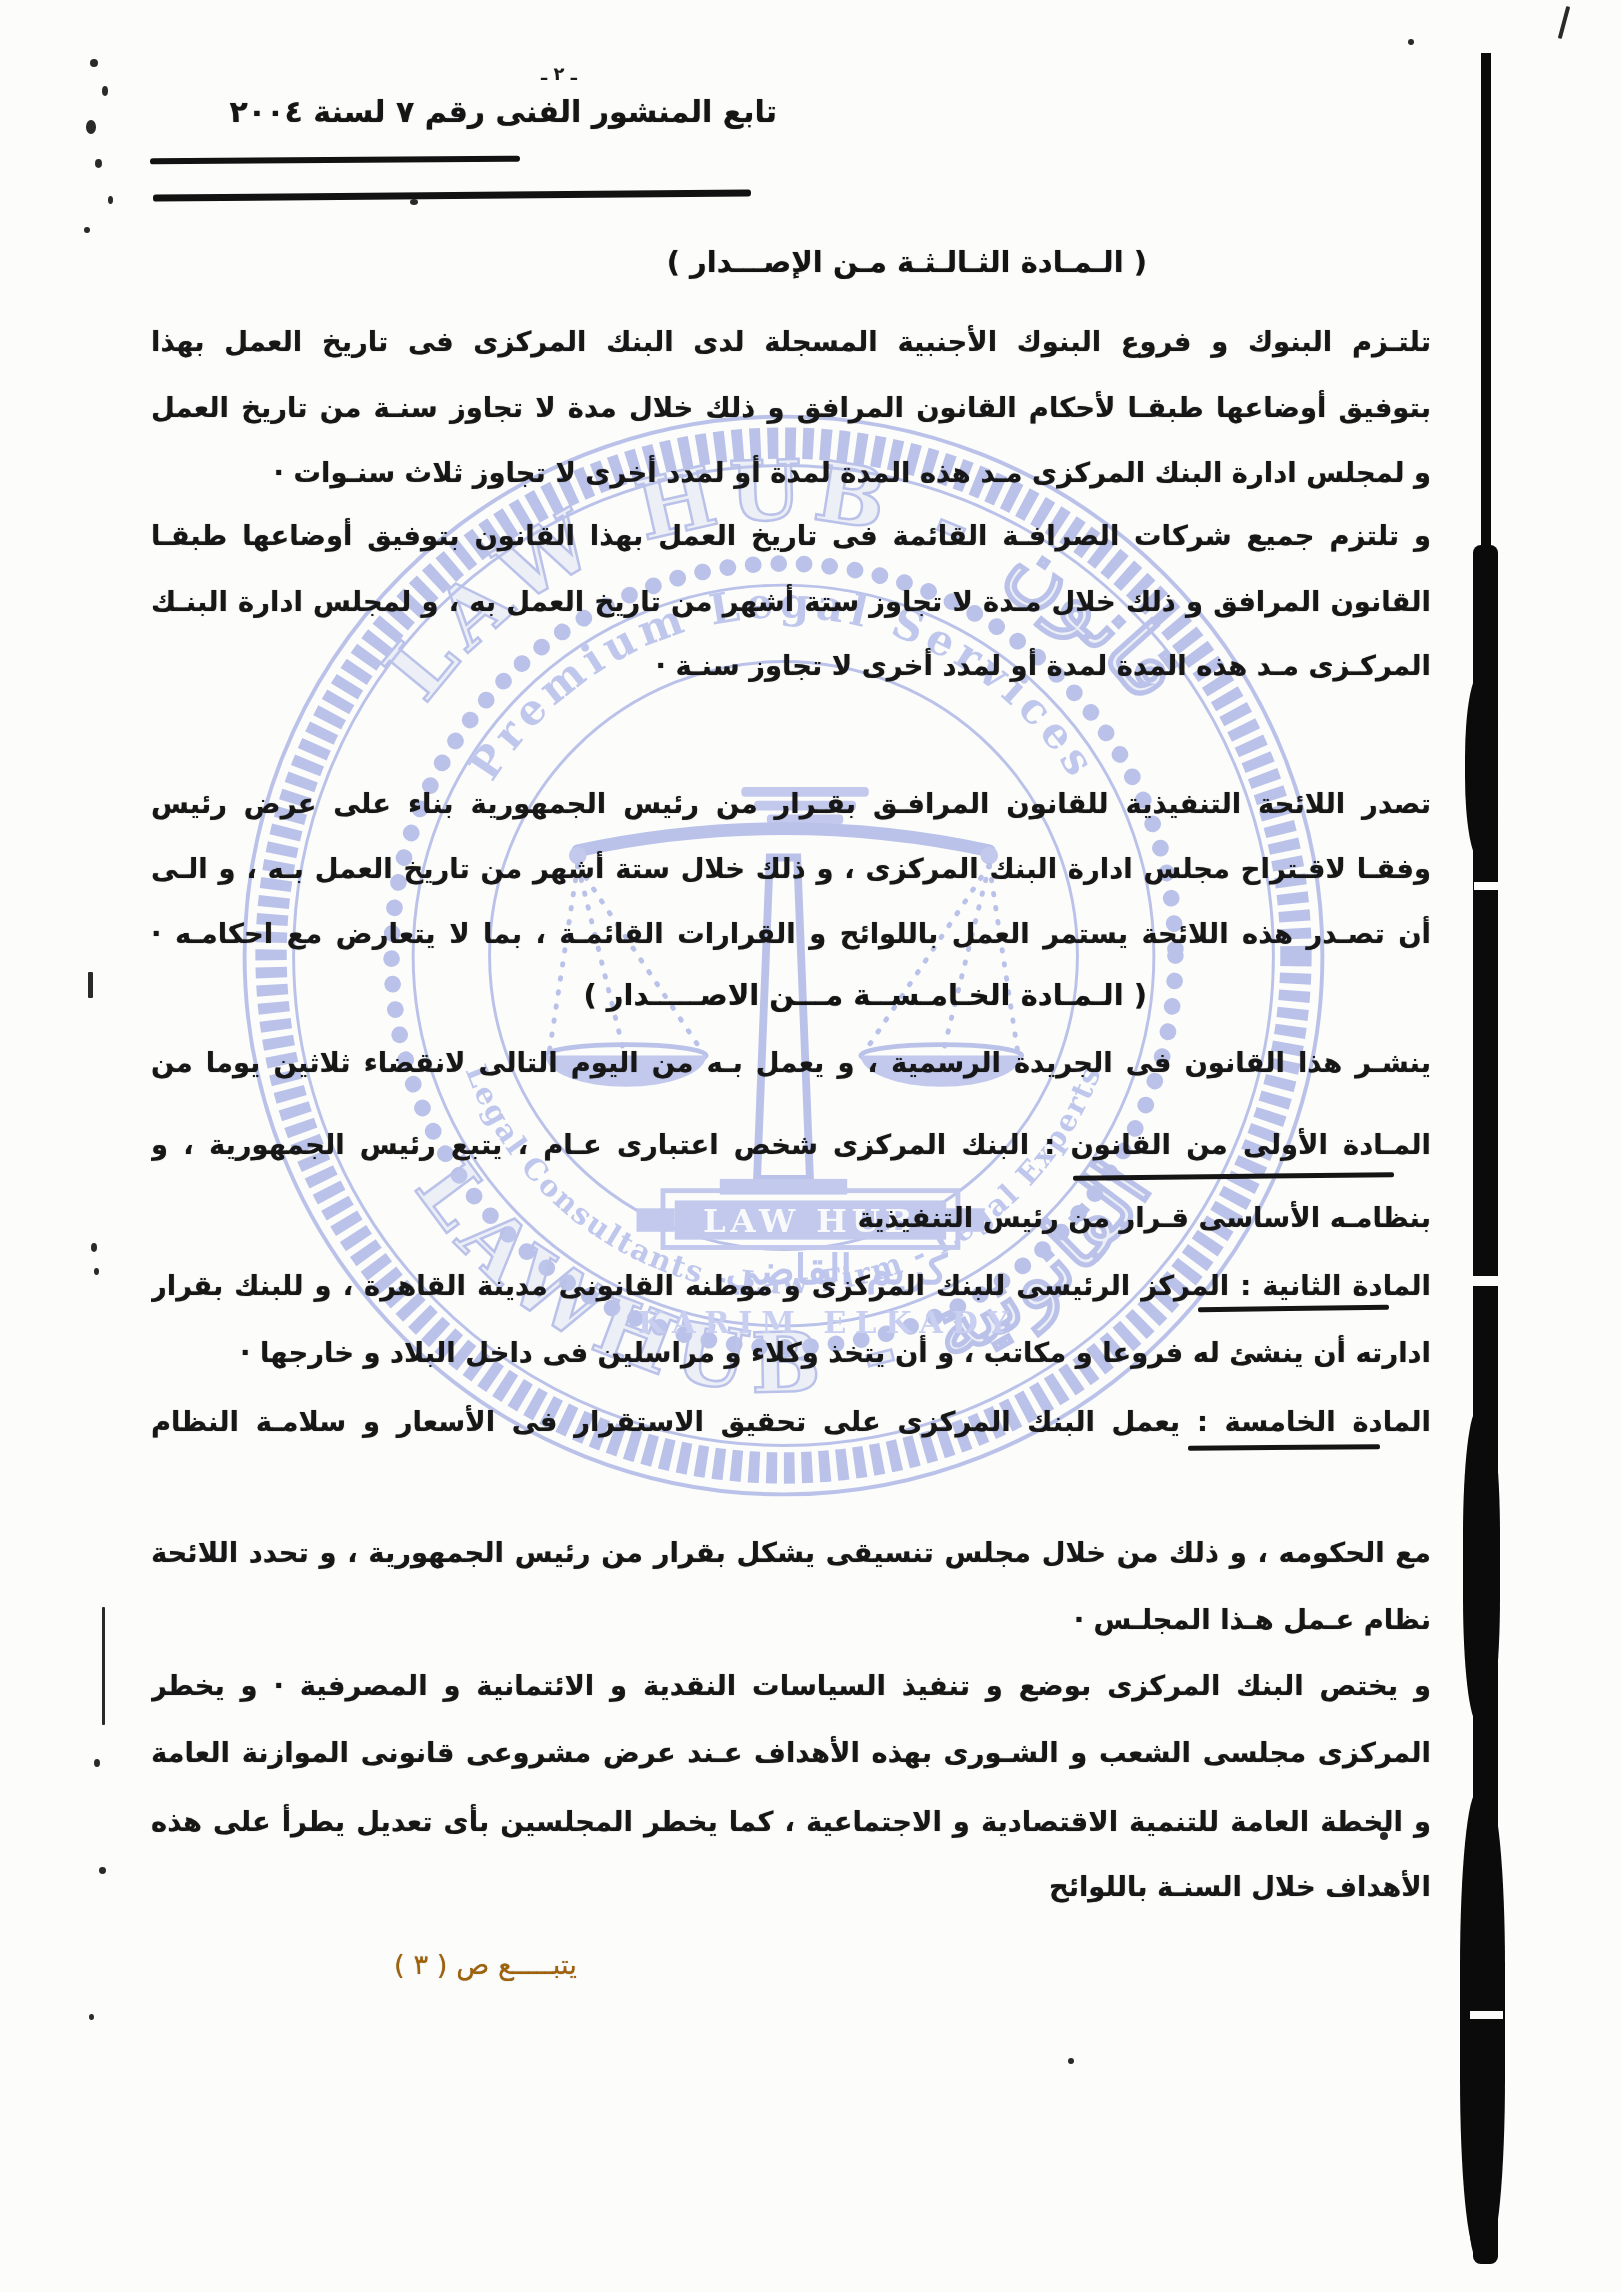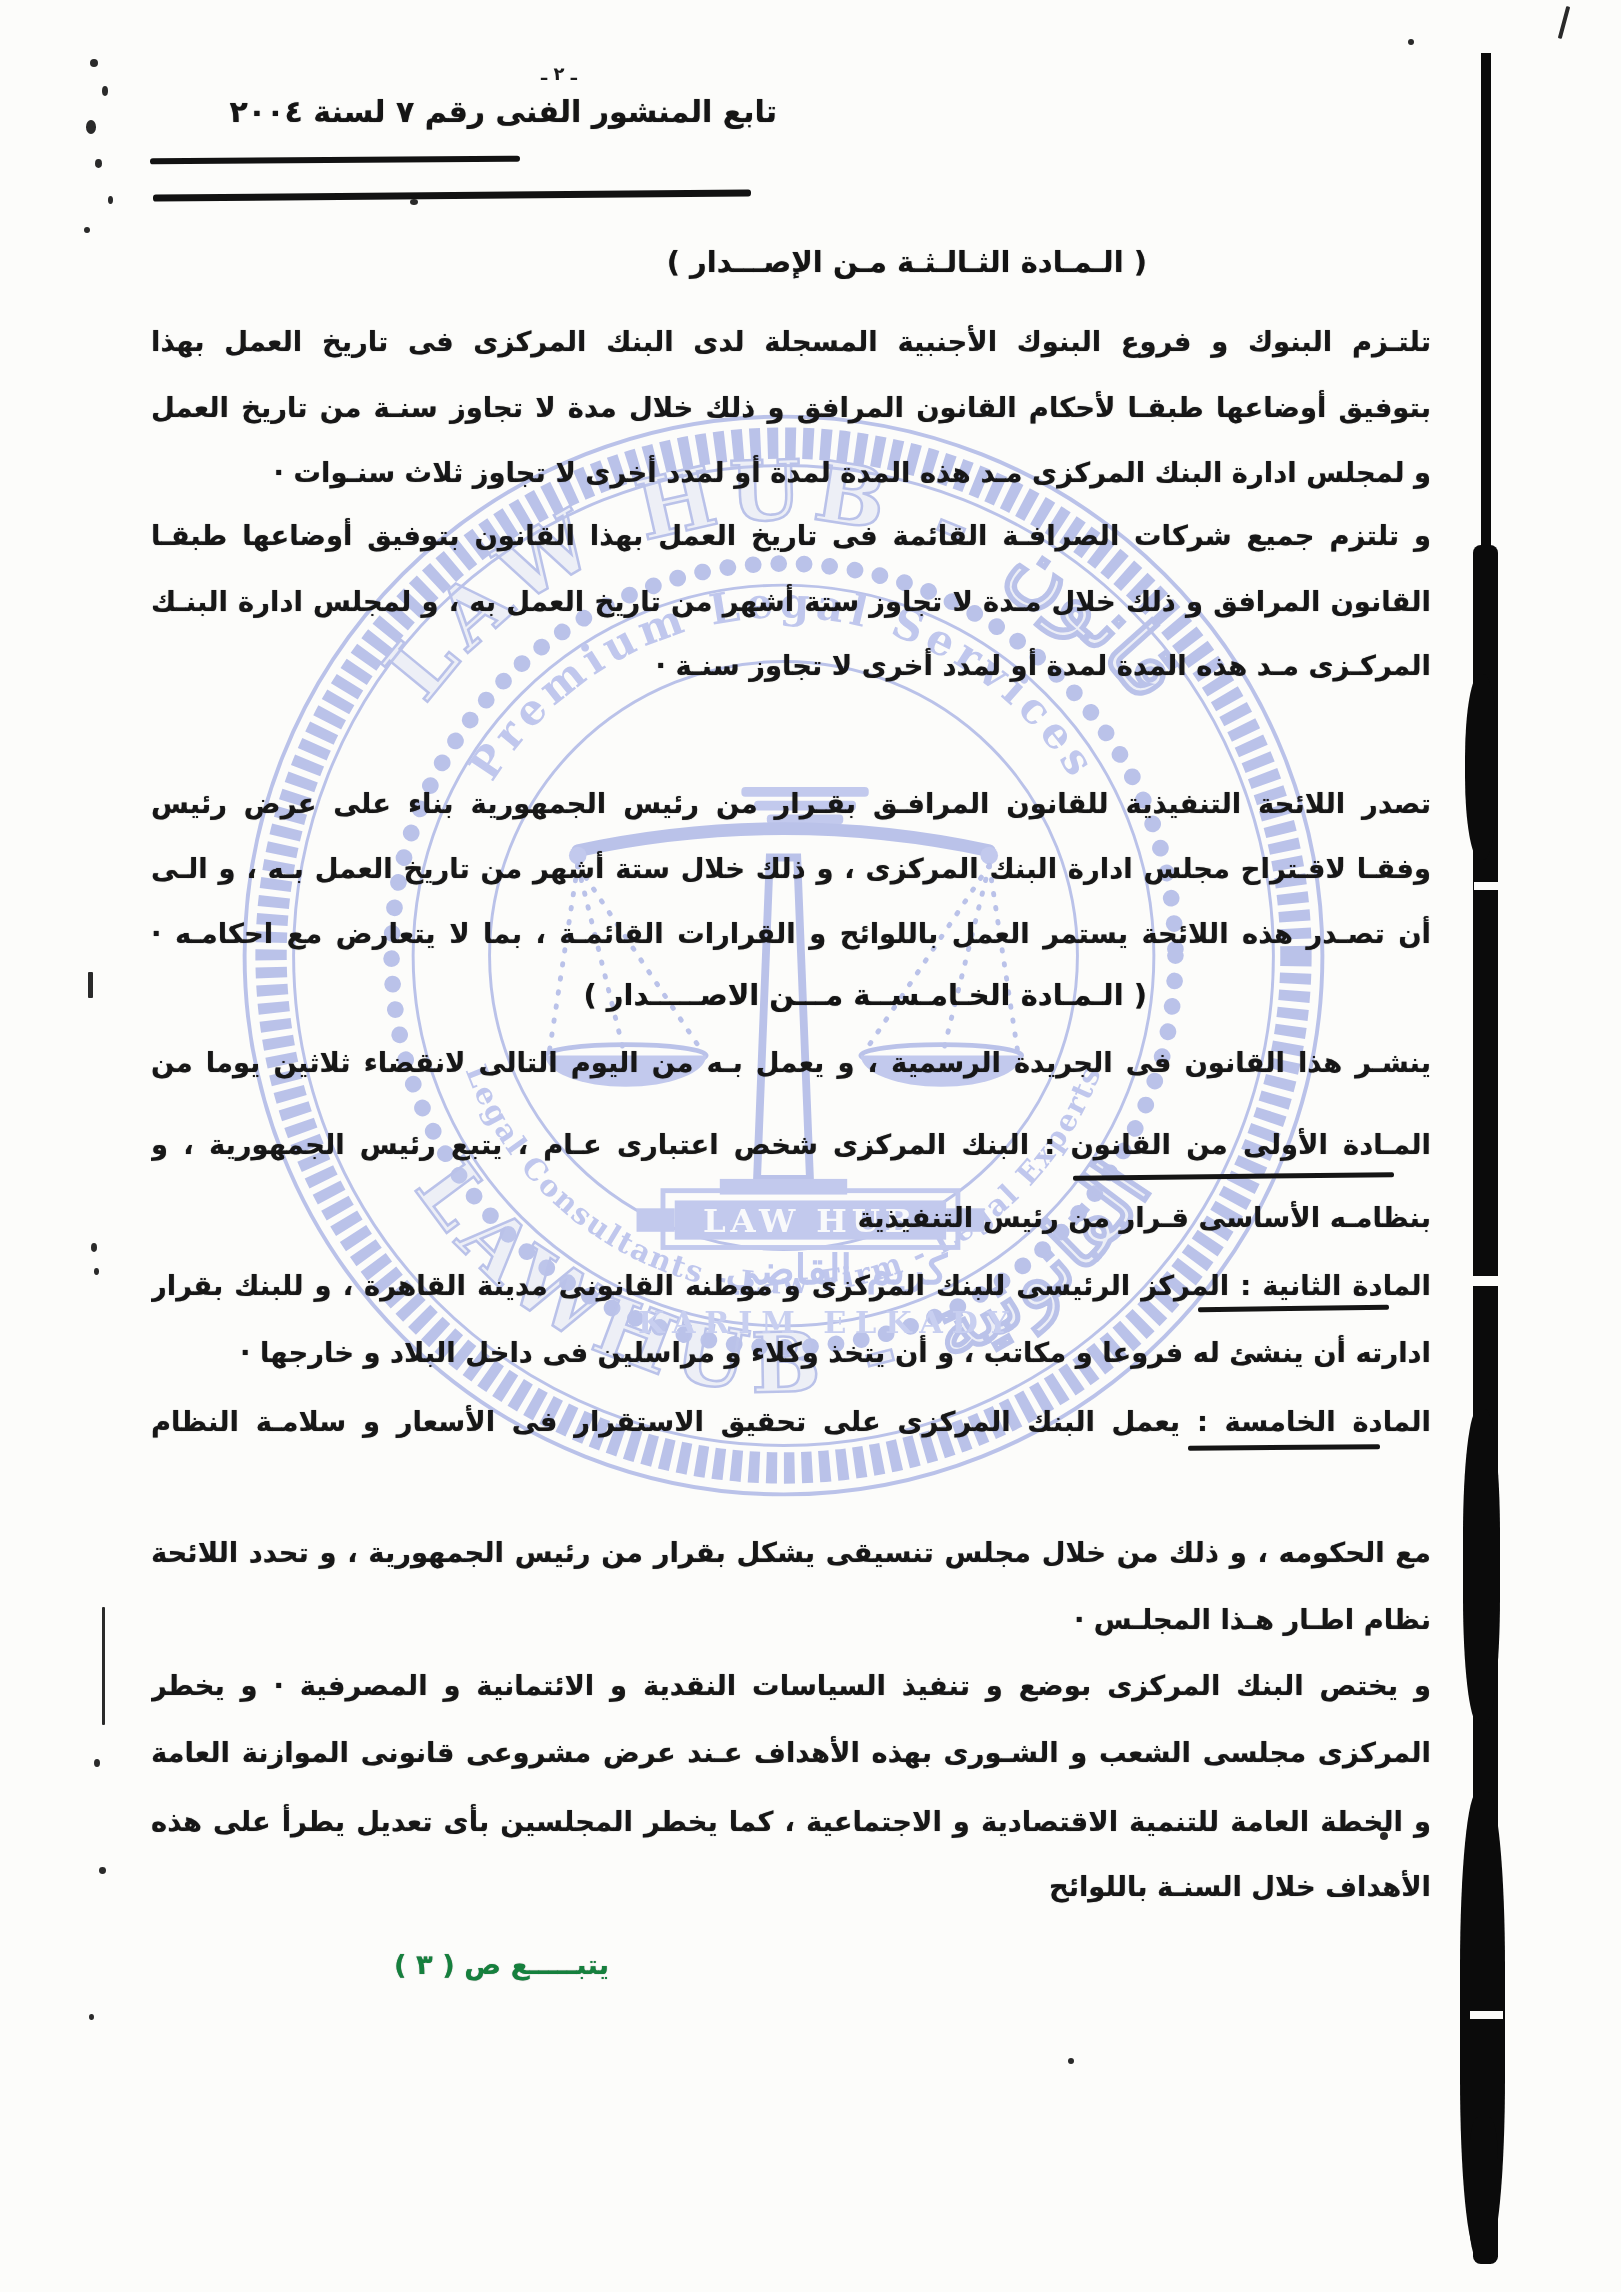--- a/index.html
+++ b/index.html
@@ -24,21 +24,21 @@
   }
   .hdr-title{
     position:absolute;direction:rtl;unicode-bidi:embed;white-space:nowrap;
     font-weight:700;font-size:30px;color:#151515;
     text-shadow:0 0 1px rgba(20,20,20,.6);
   }
   .pagemark{
     position:absolute;direction:rtl;font-weight:700;font-size:18px;color:#1a1a1a;
   }
   .footer-note{
-    position:absolute;direction:rtl;font-weight:700;font-size:27.4px;color:#15803d;
+    position:absolute;direction:rtl;font-weight:400;font-size:27.4px;color:#a16207;
     text-shadow:0 0 1px rgba(20,20,20,.5);
   }
   .rule{position:absolute;background:#121212;border-radius:2.9px;}
   .art-underline{position:absolute;background:#151515;border-radius:2px;}
   
   .stamp{position:absolute;left:225px;top:397px;width:1117px;height:1117px;opacity:.52;}
   .stamp text{font-family:"DejaVu Serif",serif;}
   .ring-big{font-size:84px;font-weight:700;letter-spacing:10px;
             fill:rgba(146,160,228,.28);stroke:#7f8eda;stroke-width:2.6px;}
   .ring-inner-top{font-size:43px;font-weight:700;letter-spacing:6px;fill:#8a98e2;}
@@ -157,21 +157,21 @@
   <div class="art-underline" style="left:1073px;top:1174px;width:321px;height:4.9px;transform:rotate(-0.6deg);"></div>
   <div class="line short" style="top:1196px;">بنظامـه الأساسى قـرار من رئيس التنفيذية</div>
 
   <div class="line" style="top:1264px;">المادة الثانية : المركز الرئيسى للبنك المركزى و موطنه القانونى مدينة القاهرة ، و للبنك بقرار من مجلس</div>
   <div class="art-underline" style="left:1198px;top:1306px;width:191px;height:4.9px;transform:rotate(-0.8deg);"></div>
   <div class="line short" style="top:1331px;">ادارته أن ينشئ له فروعا و مكاتب ، و أن يتخذ وكلاء و مراسلين فى داخل البلاد و خارجها ·</div>
 
   <div class="line" style="top:1400px;">المادة الخامسة : يعمل البنك المركزى على تحقيق الاستقرار فى الأسعار و سلامـة النظام المصرفى فـى</div>
   <div class="art-underline" style="left:1188px;top:1445px;width:192px;height:4.9px;transform:rotate(-0.5deg);"></div>
   <div class="line" style="top:1531px;">مع الحكومه ، و ذلك من خلال مجلس تنسيقى يشكل بقرار من رئيس الجمهورية ، و تحدد اللائحة التنفيذية</div>
-  <div class="line short" style="top:1598px;">نظام اطـار هـذا المجلـس ·</div>
+  <div class="line short" style="top:1598px;">نظام عـمل هـذا المجلـس ·</div>
 
   <div class="line" style="top:1664px;">و يختص البنك المركزى بوضع و تنفيذ السياسات النقدية و الائتمانية و المصرفية · و يخطر محافظ البنـك</div>
   <div class="line" style="top:1731px;">المركزى مجلسى الشعب و الشـورى بهذه الأهداف عـند عرض مشروعى قانونى الموازنة العامة للدولـة</div>
   <div class="line" style="top:1800px;">و الخطة العامة للتنمية الاقتصادية و الاجتماعية ، كما يخطر المجلسين بأى تعديل يطرأ على هذه</div>
   <div class="line short" style="top:1865px;">الأهداف خلال السنـة باللوائح</div>
 
   <div class="footer-note" style="left:394px;top:1949px;">يتبـــــع ص ( ٣ )</div>
 
   <div>
     <div class="band" style="left:1481px;top:53px;width:9.8px;height:2211px;"></div>

